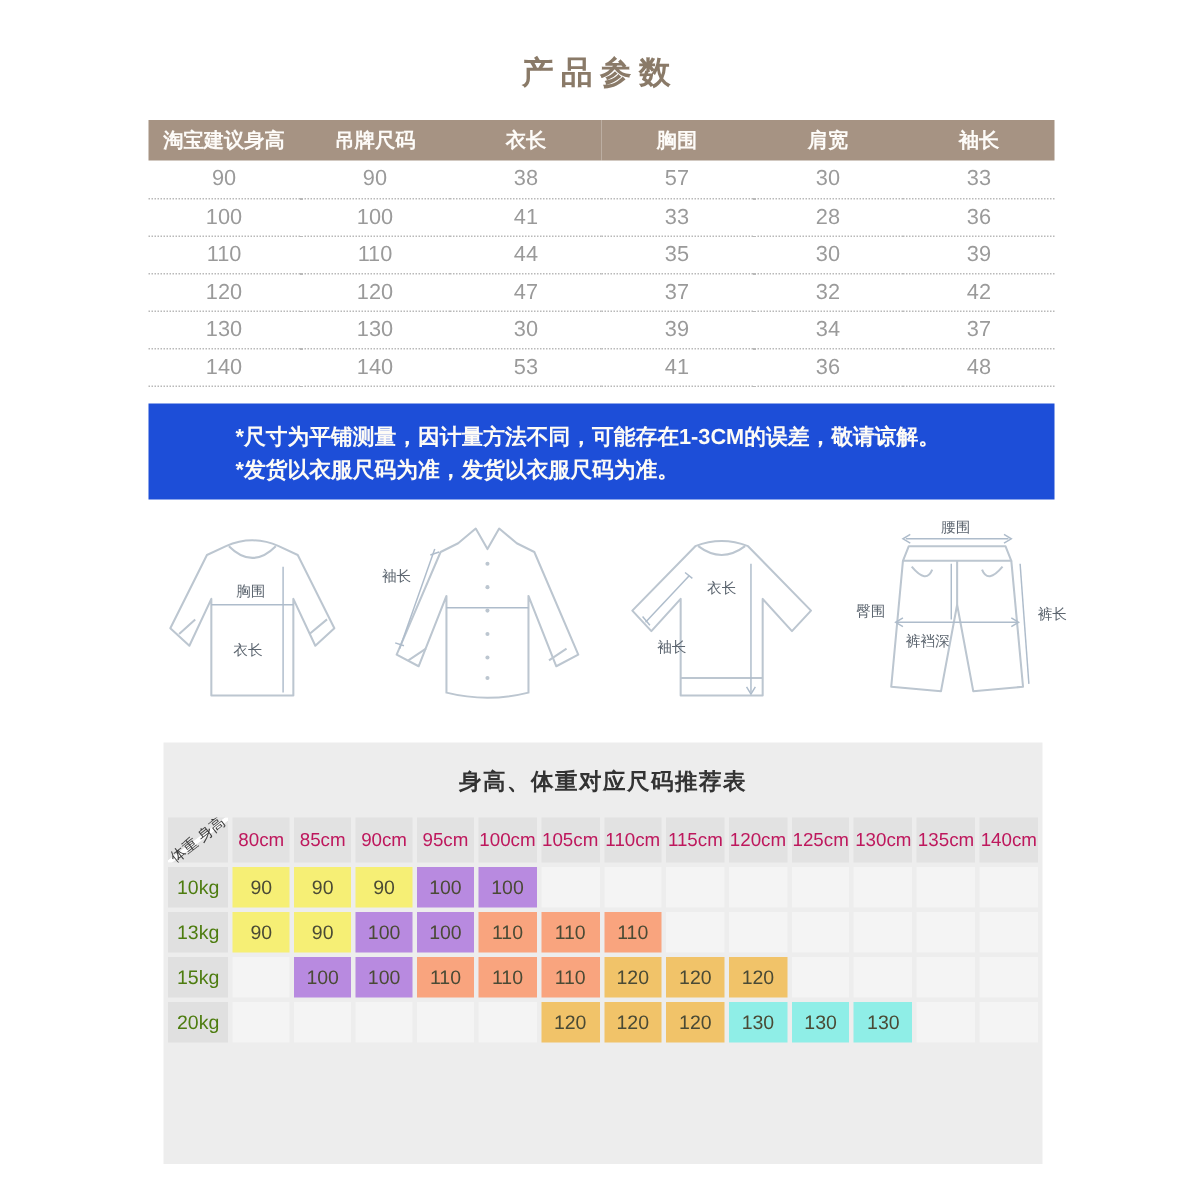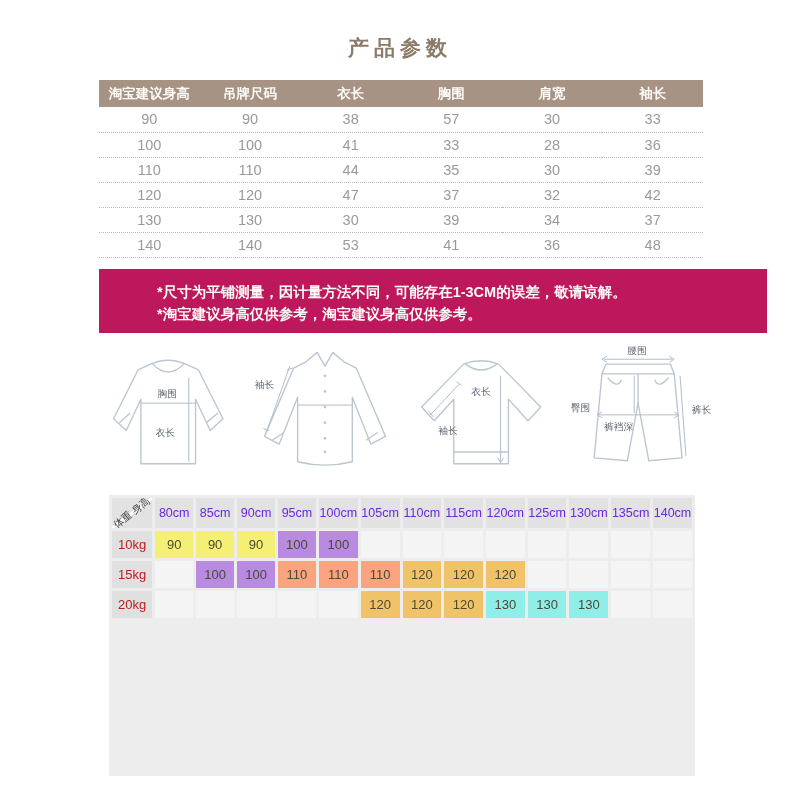--- a/index.html
+++ b/index.html
@@ -16,50 +16,50 @@
   .size-table-wrap { width:604px; margin:18px 0 0 99px; }
   table.size-table { width:100%; border-collapse:collapse; table-layout:fixed; }
   table.size-table thead th {
       background:#a69383; color:#fdfbf8; font-size:13.5px; font-weight:bold;
       height:27px; text-align:center; }
   table.size-table tbody td {
       color:#9a9a9a; font-size:14.5px; text-align:center; height:25px;
       border-bottom:1px dotted #b9b9b9; }
 
   
-  .notes-box { width:668px; margin:11px 0 0 99px; background:#be185d;
+  .notes-box { width:604px; margin:11px 0 0 99px; background:#1d4ed8;
                padding:12px 10px 8px 58px; }
   .notes-box div { color:#fdfbf6; font-size:14.5px; font-weight:bold;
                    line-height:22px; white-space:nowrap; }
 
   
   .diagrams { width:620px; margin:8px 0 0 95px; display:flex;
               justify-content:center; align-items:flex-start; }
   .diagrams svg { display:block; }
   .diagrams text { font-size:10px; fill:#5d6670; font-family:"Liberation Sans",sans-serif; }
   .garment { fill:none; stroke:#bcc6d0; stroke-width:1.4; stroke-linejoin:round; }
   .measure { fill:none; stroke:#aebccb; stroke-width:1; }
 
   
   .panel { width:586px; height:281px; margin:16px 0 0 109px; background:#ededed; }
   .panel-title { text-align:center; padding-top:17px; font-size:15px;
                  font-weight:bold; color:#333; letter-spacing:1px; }
   table.chart { border-collapse:separate; border-spacing:3px; margin:11px auto 0 auto; }
   table.chart th, table.chart td { text-align:center; font-weight:normal; }
-  table.chart .hcol { background:#e2e2e2; color:#6d28d9; font-size:12.5px;
+  table.chart .hcol { background:#e2e2e2; color:#be185d; font-size:12.5px;
                       width:39px; height:30px; }
   table.chart .corner { background:#e2e2e2; width:42px; height:30px;
                         position:relative; overflow:hidden;
                         background-image:linear-gradient(to bottom right,
                           rgba(0,0,0,0) 47%, #ffffff 48%, #ffffff 53%, rgba(0,0,0,0) 54%); }
   .corner .c-top { position:absolute; top:1px; right:1px; font-size:10px;
                    color:#3c3c3c; transform:rotate(-38deg); }
   .corner .c-bot { position:absolute; bottom:1px; left:1px; font-size:10px;
                    color:#3c3c3c; transform:rotate(-38deg); }
-  table.chart .wrow { background:#e0e0e0; color:#b91c1c; font-size:13px;
+  table.chart .wrow { background:#e0e0e0; color:#4d7c0f; font-size:13px;
                       width:42px; height:27px; }
   table.chart td.cell { background:#f4f4f4; color:#4a4a35; font-size:13px;
                         width:39px; height:27px; }
 </style>
 </head>
 <body>
 
 <div class="title-block">
   <div class="title-zh">产品参数</div>
 </div>
@@ -124,21 +124,21 @@
           <td>41</td>
           <td>36</td>
           <td>48</td>
         </tr>
       </tbody>
   </table>
 </div>
 
 <div class="notes-box">
   <div>*尺寸为平铺测量，因计量方法不同，可能存在1-3CM的误差，敬请谅解。</div>
-  <div>*淘宝建议身高仅供参考，淘宝建议身高仅供参考。</div>
+  <div>*发货以衣服尺码为准，发货以衣服尺码为准。</div>
 </div>
 
 <div class="diagrams">
 
   <svg width="150" height="138" viewBox="0 0 150 138">
     <path class="garment" d="M57,22 Q75,14 93,22 L106,28 L131,78 L118,90 L103,58 L103,124 L47,124 L47,58 L32,90 L19,78 L44,28 Z"></path>
     <path class="garment" d="M59,22 Q75,38 91,22"></path>
     <path class="garment" d="M114,82 L126,72 M25,82 L36,72"></path>
     <line class="measure" x1="47" y1="62" x2="103" y2="62"></line>
     <line class="measure" x1="96" y1="36" x2="96" y2="122"></line>
@@ -187,20 +187,21 @@
     <line class="measure" x1="77" y1="34" x2="77" y2="72"></line>
     <line class="measure" x1="124" y1="34" x2="130" y2="116"></line>
     <text x="70" y="12">腰围</text>
     <text x="12" y="70">臀围</text>
     <text x="46" y="90">裤裆深</text>
     <text x="136" y="72">裤长</text>
   </svg>
 </div>
 
 <div class="panel">
+  <div class="panel-title">身高、体重对应尺码推荐表</div>
   <table class="chart">
     <thead>
       <tr>
         <th class="corner">
           <span class="c-top">身高</span>
           <span class="c-bot">体重</span>
         </th>
       <th class="hcol">80cm</th>
           <th class="hcol">85cm</th>
           <th class="hcol">90cm</th>
@@ -227,20 +228,36 @@
           <td class="cell"></td>
           <td class="cell"></td>
           <td class="cell"></td>
           <td class="cell"></td>
           <td class="cell"></td>
           <td class="cell"></td>
           <td class="cell"></td>
           <td class="cell"></td>
         </tr>
         <tr>
+          <th class="wrow">13kg</th>
+          <td class="cell" style="background: rgb(246, 239, 117);">90</td>
+          <td class="cell" style="background: rgb(246, 239, 117);">90</td>
+          <td class="cell" style="background: rgb(184, 138, 224);">100</td>
+          <td class="cell" style="background: rgb(184, 138, 224);">100</td>
+          <td class="cell" style="background: rgb(249, 164, 126);">110</td>
+          <td class="cell" style="background: rgb(249, 164, 126);">110</td>
+          <td class="cell" style="background: rgb(249, 164, 126);">110</td>
+          <td class="cell"></td>
+          <td class="cell"></td>
+          <td class="cell"></td>
+          <td class="cell"></td>
+          <td class="cell"></td>
+          <td class="cell"></td>
+        </tr>
+        <tr>
           <th class="wrow">15kg</th>
           <td class="cell"></td>
           <td class="cell" style="background: rgb(184, 138, 224);">100</td>
           <td class="cell" style="background: rgb(184, 138, 224);">100</td>
           <td class="cell" style="background: rgb(249, 164, 126);">110</td>
           <td class="cell" style="background: rgb(249, 164, 126);">110</td>
           <td class="cell" style="background: rgb(249, 164, 126);">110</td>
           <td class="cell" style="background: rgb(241, 195, 105);">120</td>
           <td class="cell" style="background: rgb(241, 195, 105);">120</td>
           <td class="cell" style="background: rgb(241, 195, 105);">120</td>

